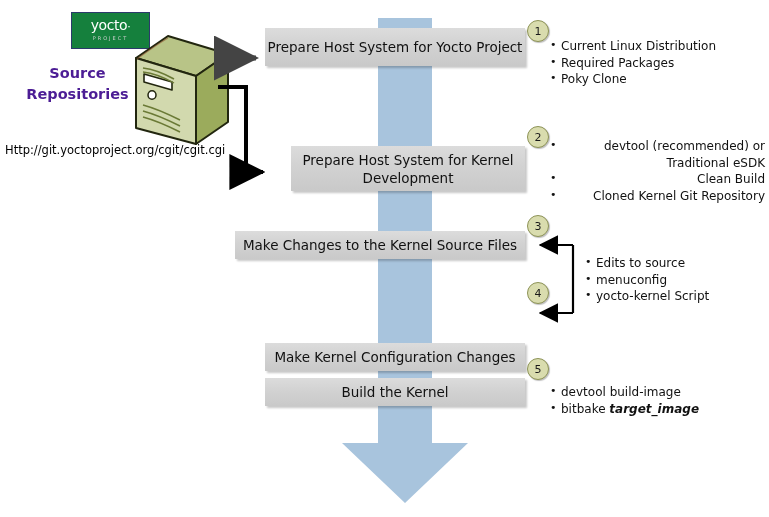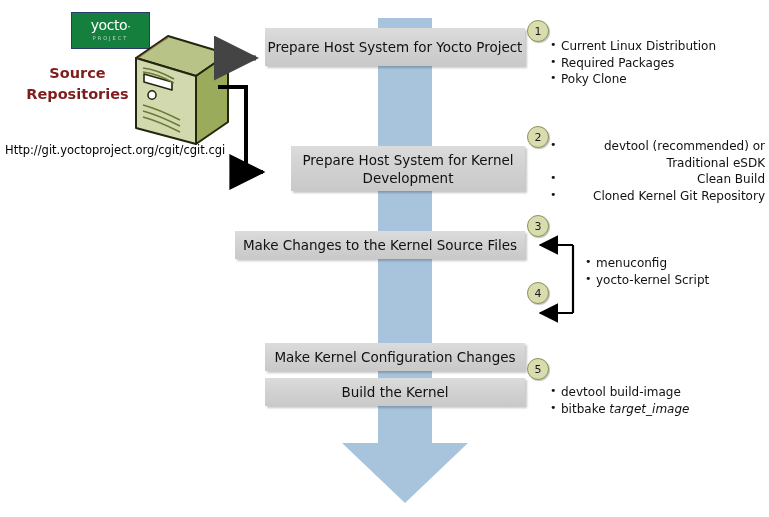--- a/index.html
+++ b/index.html
@@ -27,21 +27,21 @@
     font-family:"DejaVu Sans","Liberation Sans",sans-serif;
   }
   .yocto-word .dot{font-size:11px;}
   .yocto-sub{
     color:#cfcfcf;font-size:5px;letter-spacing:2.0px;line-height:8px;margin-top:1px;
   }
 
   
   .src-label{
     position:absolute;left:15px;top:63px;width:125px;
-    text-align:center;font-weight:bold;font-size:14.5px;color:#7f1d1d;
+    text-align:center;font-weight:bold;font-size:14.5px;color:#4c1d95;
     line-height:21px;
   }
   .src-url{
     position:absolute;left:5px;top:143px;width:230px;
     font-size:11.5px;color:#000;white-space:nowrap;
   }
 
   
   .server{position:absolute;left:132px;top:32px;width:100px;height:115px;}
 
@@ -79,21 +79,21 @@
   #circle5{left:527px;top:358px;}
 
   
   .notes{position:absolute;font-size:12px;color:#111;line-height:16.5px;}
   .notes ul{margin:0;padding:0;list-style:none;}
   .notes li{position:relative;padding-left:11px;margin:0;}
   .notes li::before{
     content:"\2022";position:absolute;left:0;top:-1px;font-size:11px;color:#111;
   }
   .notes li .cont{display:block;padding-left:0;margin-left:42px;}
-  .ital{font-style:italic;}
+  .ital{font-style:italic;font-weight:bold;}
   #notes1{left:550px;top:38px;width:215px;}
   #notes2{left:550px;top:138px;width:215px;text-align:right;}
   #notes34{left:585px;top:255px;width:185px;}
   #notes5{left:550px;top:372px;width:215px;margin-top:12px;}
 </style>
 </head>
 <body>
 
 <div id="stage">
 
@@ -216,20 +216,21 @@
         <span>devtool (recommended) or</span>
         <span class="cont">Traditional eSDK</span>
       </li>
       <li><span>Clean Build</span></li>
       <li><span>Cloned Kernel Git Repository</span></li>
     </ul>
   </div>
 
   <div class="notes" id="notes34">
     <ul>
+      <li><span>Edits to source</span></li>
       <li><span>menuconfig</span></li>
       <li><span>yocto-kernel Script</span></li>
     </ul>
   </div>
 
   <div class="notes" id="notes5">
     <ul>
       <li><span>devtool build-image</span></li>
       <li><span>bitbake </span><span class="ital">target_image</span></li>
     </ul>

